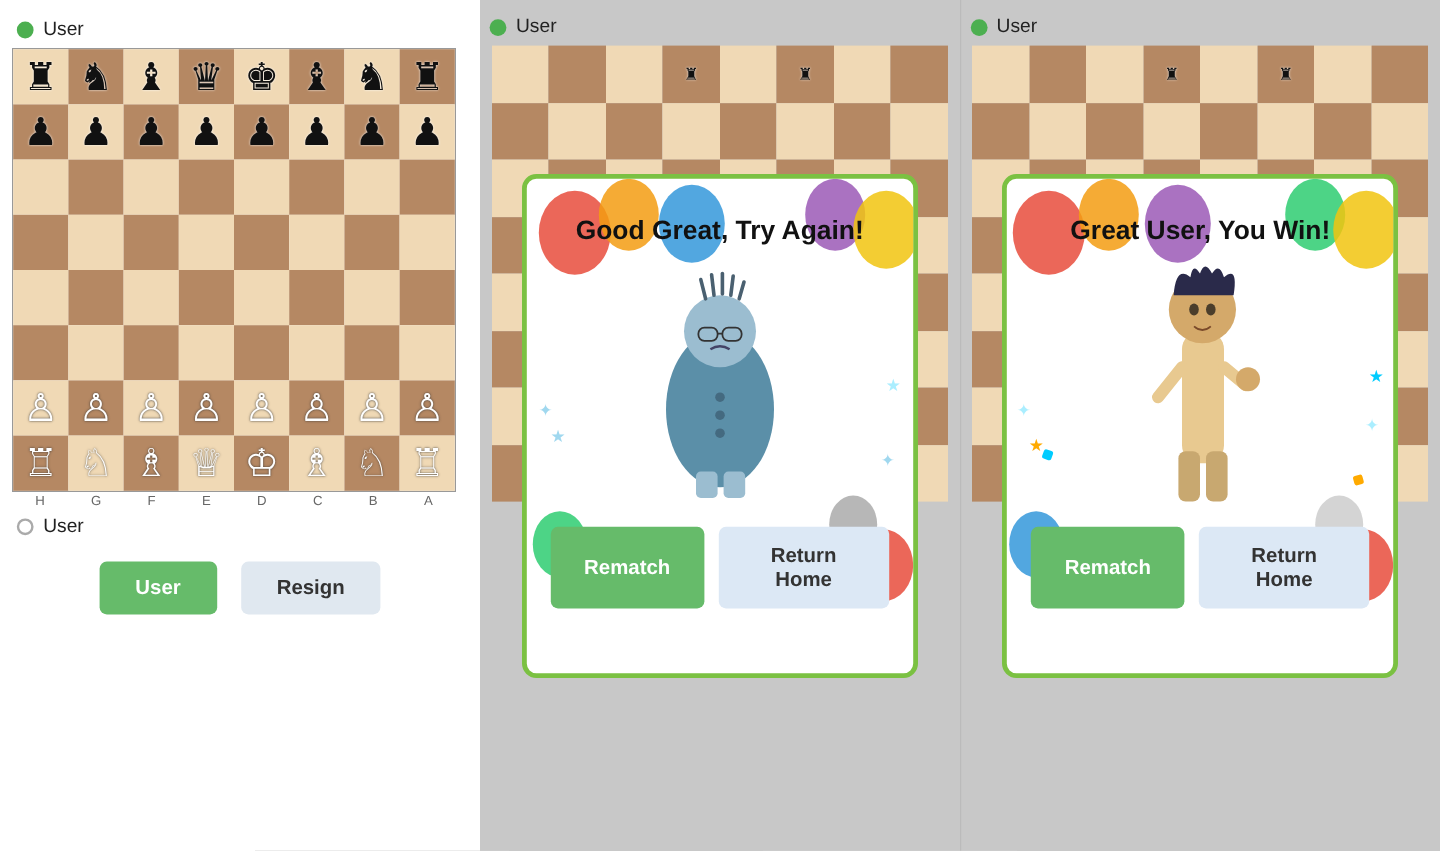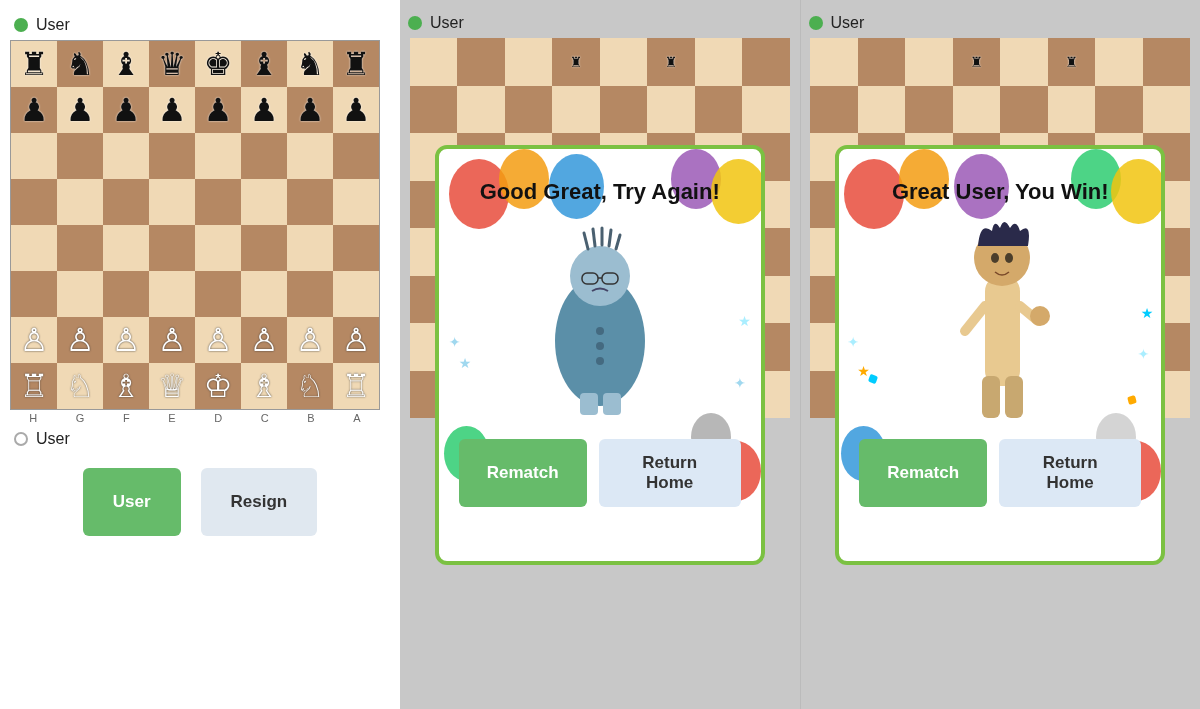--- a/index.html
+++ b/index.html
@@ -94,21 +94,21 @@
       padding: 12px 30px;
       font-size: 17px;
       font-weight: bold;
       cursor: pointer;
     }
     .btn-resign {
       background: #e0e8f0;
       color: #333;
       border: none;
       border-radius: 6px;
-      padding: 24px 30px;
+      padding: 12px 30px;
       font-size: 17px;
       font-weight: bold;
       cursor: pointer;
     }
 
     
     .right-area {
       flex: 1;
       display: flex;
       background: #c8c8c8;

